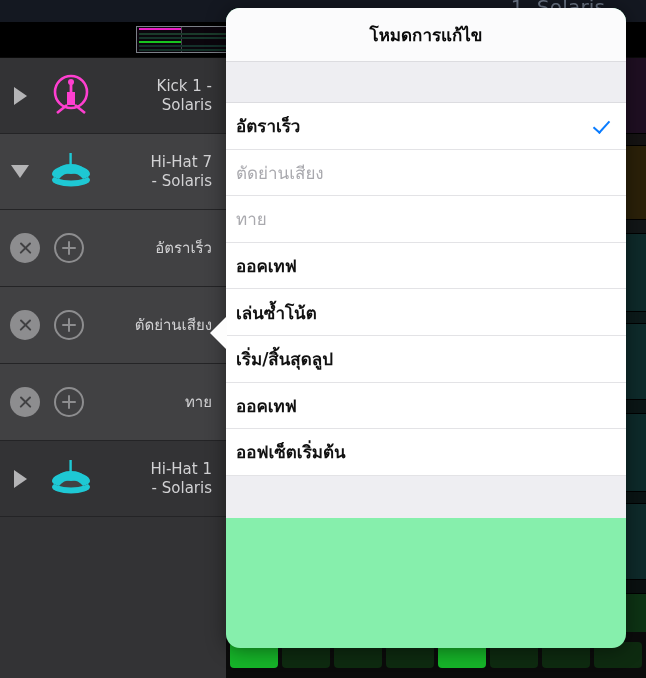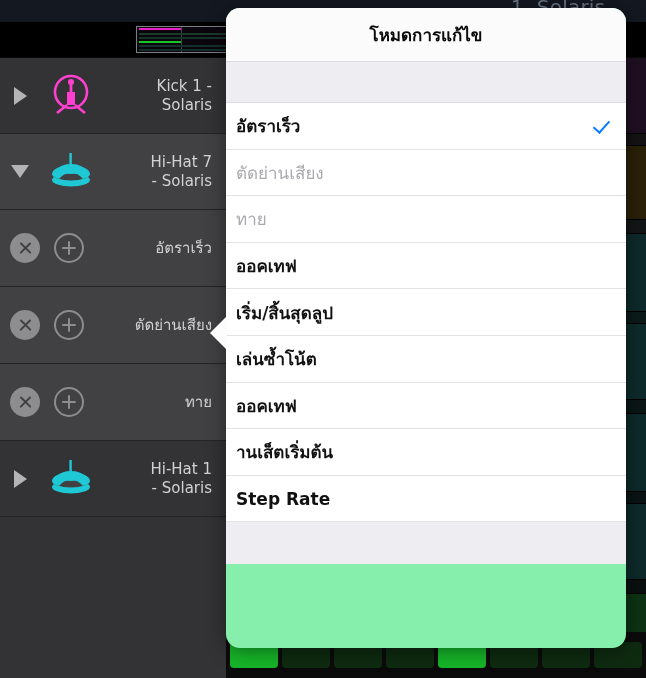--- a/index.html
+++ b/index.html
@@ -367,31 +367,28 @@
         <div class="menu-item disabled">
           <span class="mi-label">ตัดย่านเสียง</span>
         </div>
         <div class="menu-item disabled">
           <span class="mi-label">ทาย</span>
         </div>
         <div class="menu-item bold">
           <span class="mi-label">ออคเทฟ</span>
         </div>
         <div class="menu-item bold">
+          <span class="mi-label">เล่นซ้ำโน้ต</span>
+        </div>
+        <div class="menu-item bold">
           <span class="mi-label">เริ่ม/สิ้นสุดลูป</span>
         </div>
         <div class="menu-item bold">
-          <span class="mi-label">เล่นซ้ำโน้ต</span>
-        </div>
-        <div class="menu-item bold">
           <span class="mi-label">ออคเทฟ</span>
         </div>
         <div class="menu-item bold">
-          <span class="mi-label">านเส็ตเริ่มต้น</span>
-        </div>
-        <div class="menu-item bold">
-          <span class="mi-label">Step Rate</span>
+          <span class="mi-label">ออฟเซ็ตเริ่มต้น</span>
         </div>
       </div>
     <div class="popup-footer"></div>
   </div>
 
 </div>
 
 </body></html>

